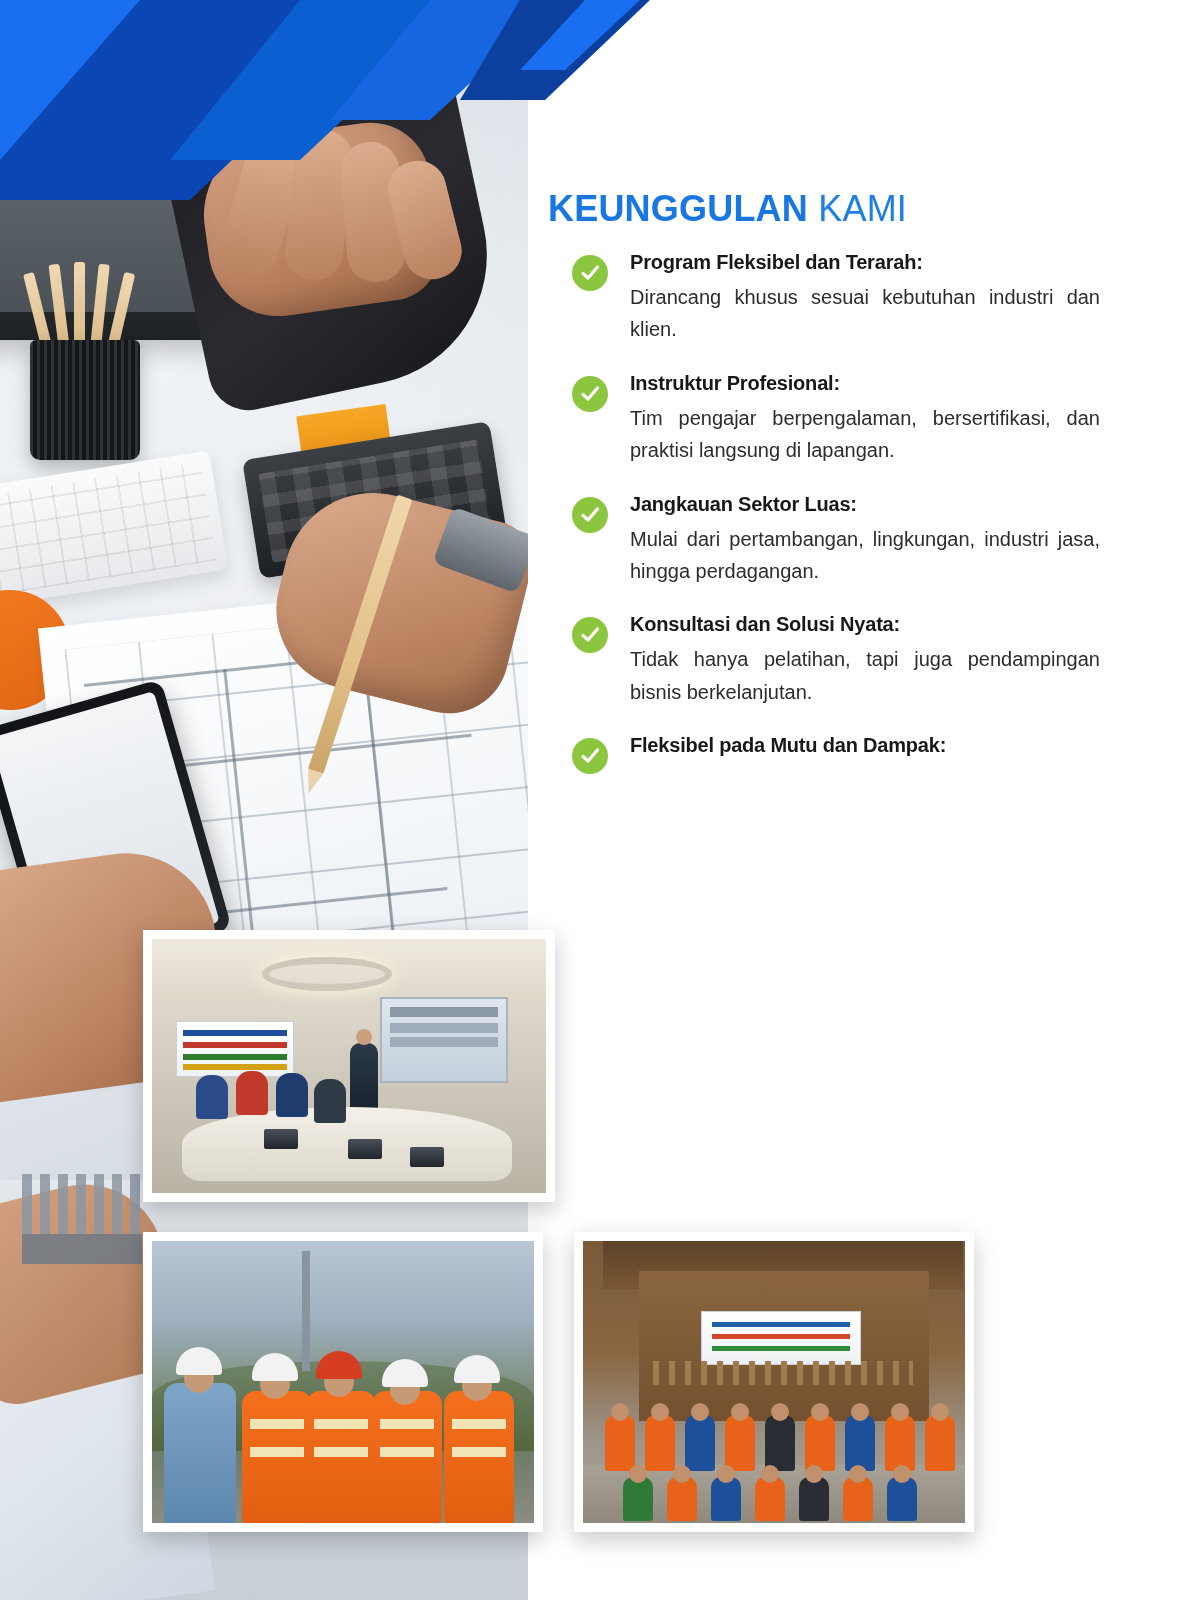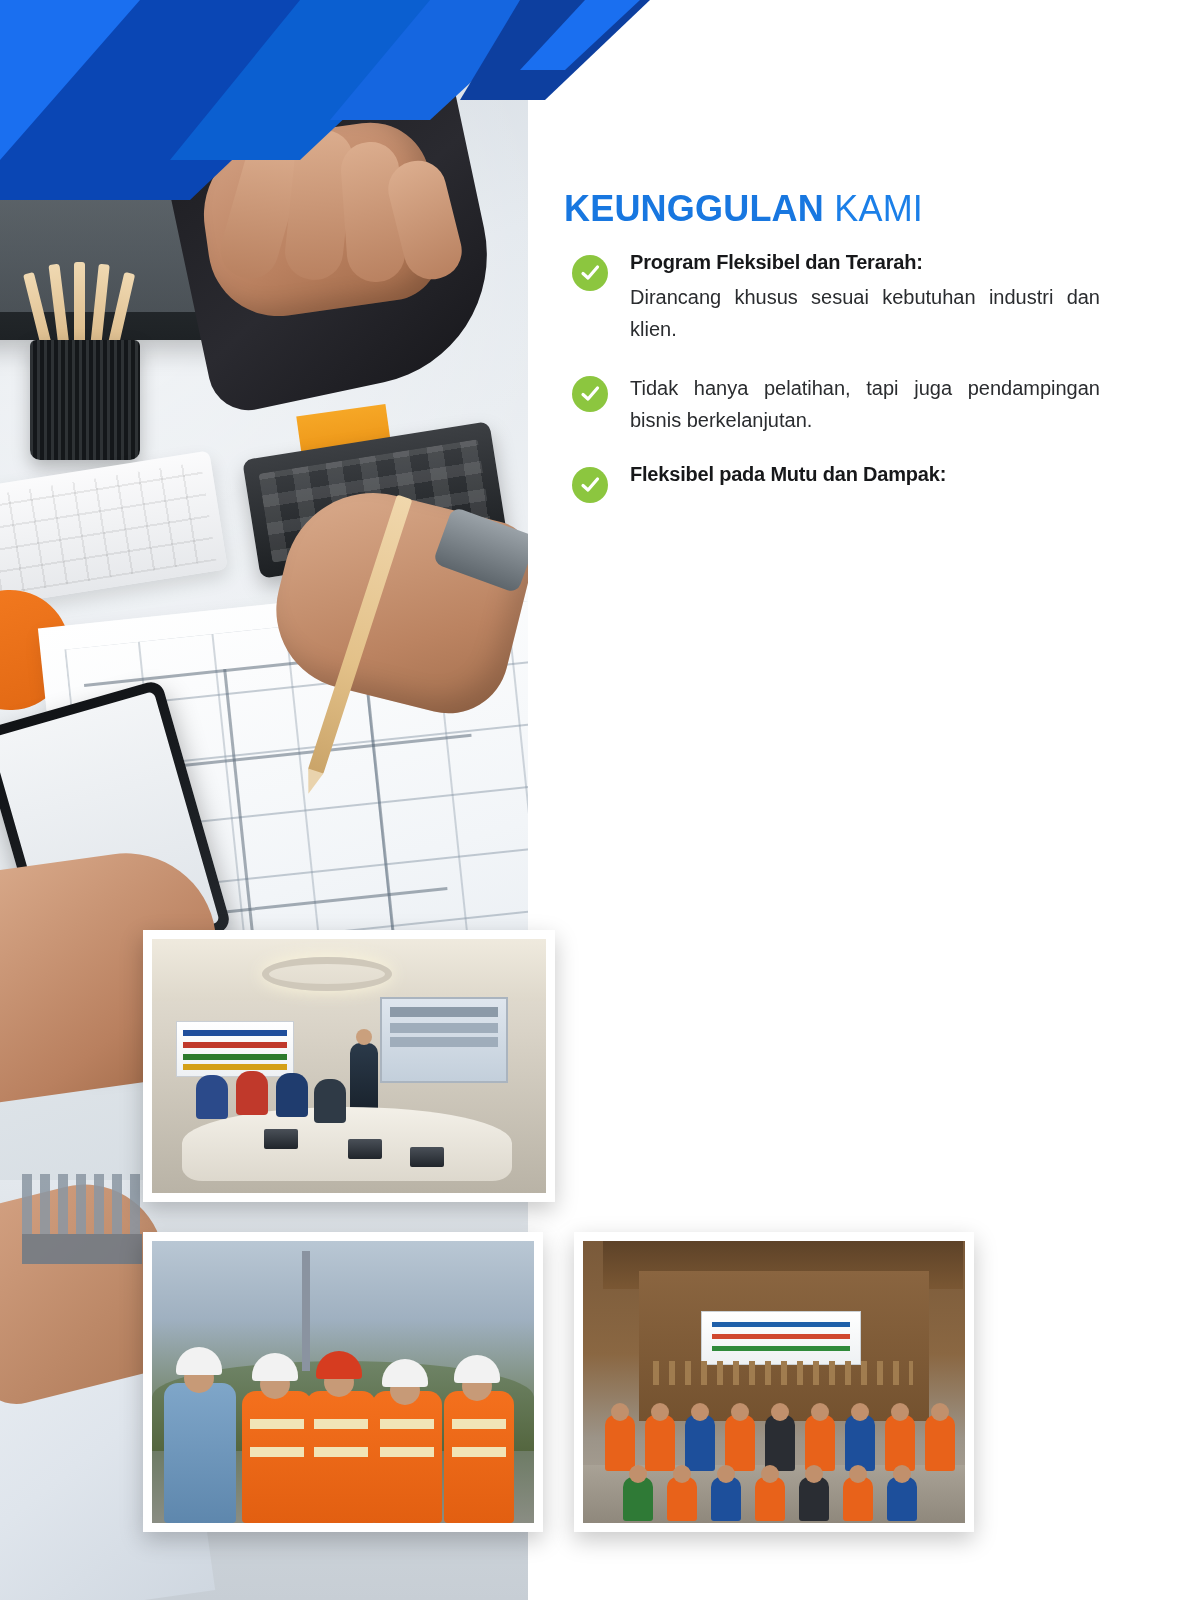--- a/index.html
+++ b/index.html
@@ -277,21 +277,21 @@
   
   .right-col {
     position: absolute;
     left: 528px; top: 0;
     width: 669px; height: 1600px;
     background: #ffffff;
     padding: 0;
   }
   .heading {
     position: absolute;
-    left: 36px; top: 188px;
+    left: 20px; top: 188px;
     font-size: 36px;
     letter-spacing: 0.2px;
     white-space: nowrap;
   }
   .heading .strong {
     font-weight: 800;
     color: #1877e0;
   }
   .heading .light {
     font-weight: 400;
@@ -550,28 +550,47 @@
       <div class="feature">
         <span class="check">
           <svg width="22" height="22" viewBox="0 0 22 22">
               <path d="M4 11.5 L9 16 L18.5 5" fill="none" stroke="#ffffff" stroke-width="3.2" stroke-linecap="round" stroke-linejoin="round"></path>
             </svg>
         </span>
         <div class="feature-title">Program Fleksibel dan Terarah:</div>
         <div class="feature-body">Dirancang khusus sesuai kebutuhan industri dan klien.</div>
       </div>
 
-
-
       <div class="feature">
         <span class="check">
           <svg width="22" height="22" viewBox="0 0 22 22">
               <path d="M4 11.5 L9 16 L18.5 5" fill="none" stroke="#ffffff" stroke-width="3.2" stroke-linecap="round" stroke-linejoin="round"></path>
             </svg>
         </span>
+        <div class="feature-title">Instruktur Profesional:</div>
+        <div class="feature-body">Tim pengajar berpengalaman, bersertifikasi, dan praktisi langsung di lapangan.</div>
+      </div>
+
+      <div class="feature">
+        <span class="check">
+          <svg width="22" height="22" viewBox="0 0 22 22">
+              <path d="M4 11.5 L9 16 L18.5 5" fill="none" stroke="#ffffff" stroke-width="3.2" stroke-linecap="round" stroke-linejoin="round"></path>
+            </svg>
+        </span>
+        <div class="feature-title">Jangkauan Sektor Luas:</div>
+        <div class="feature-body">Mulai dari pertambangan, lingkungan, industri jasa, hingga perdagangan.</div>
+      </div>
+
+      <div class="feature">
+        <span class="check">
+          <svg width="22" height="22" viewBox="0 0 22 22">
+              <path d="M4 11.5 L9 16 L18.5 5" fill="none" stroke="#ffffff" stroke-width="3.2" stroke-linecap="round" stroke-linejoin="round"></path>
+            </svg>
+        </span>
+        <div class="feature-title">Konsultasi dan Solusi Nyata:</div>
         <div class="feature-body">Tidak hanya pelatihan, tapi juga pendampingan bisnis berkelanjutan.</div>
       </div>
 
       <div class="feature">
         <span class="check">
           <svg width="22" height="22" viewBox="0 0 22 22">
               <path d="M4 11.5 L9 16 L18.5 5" fill="none" stroke="#ffffff" stroke-width="3.2" stroke-linecap="round" stroke-linejoin="round"></path>
             </svg>
         </span>
         <div class="feature-title">Fleksibel pada Mutu dan Dampak:</div>

